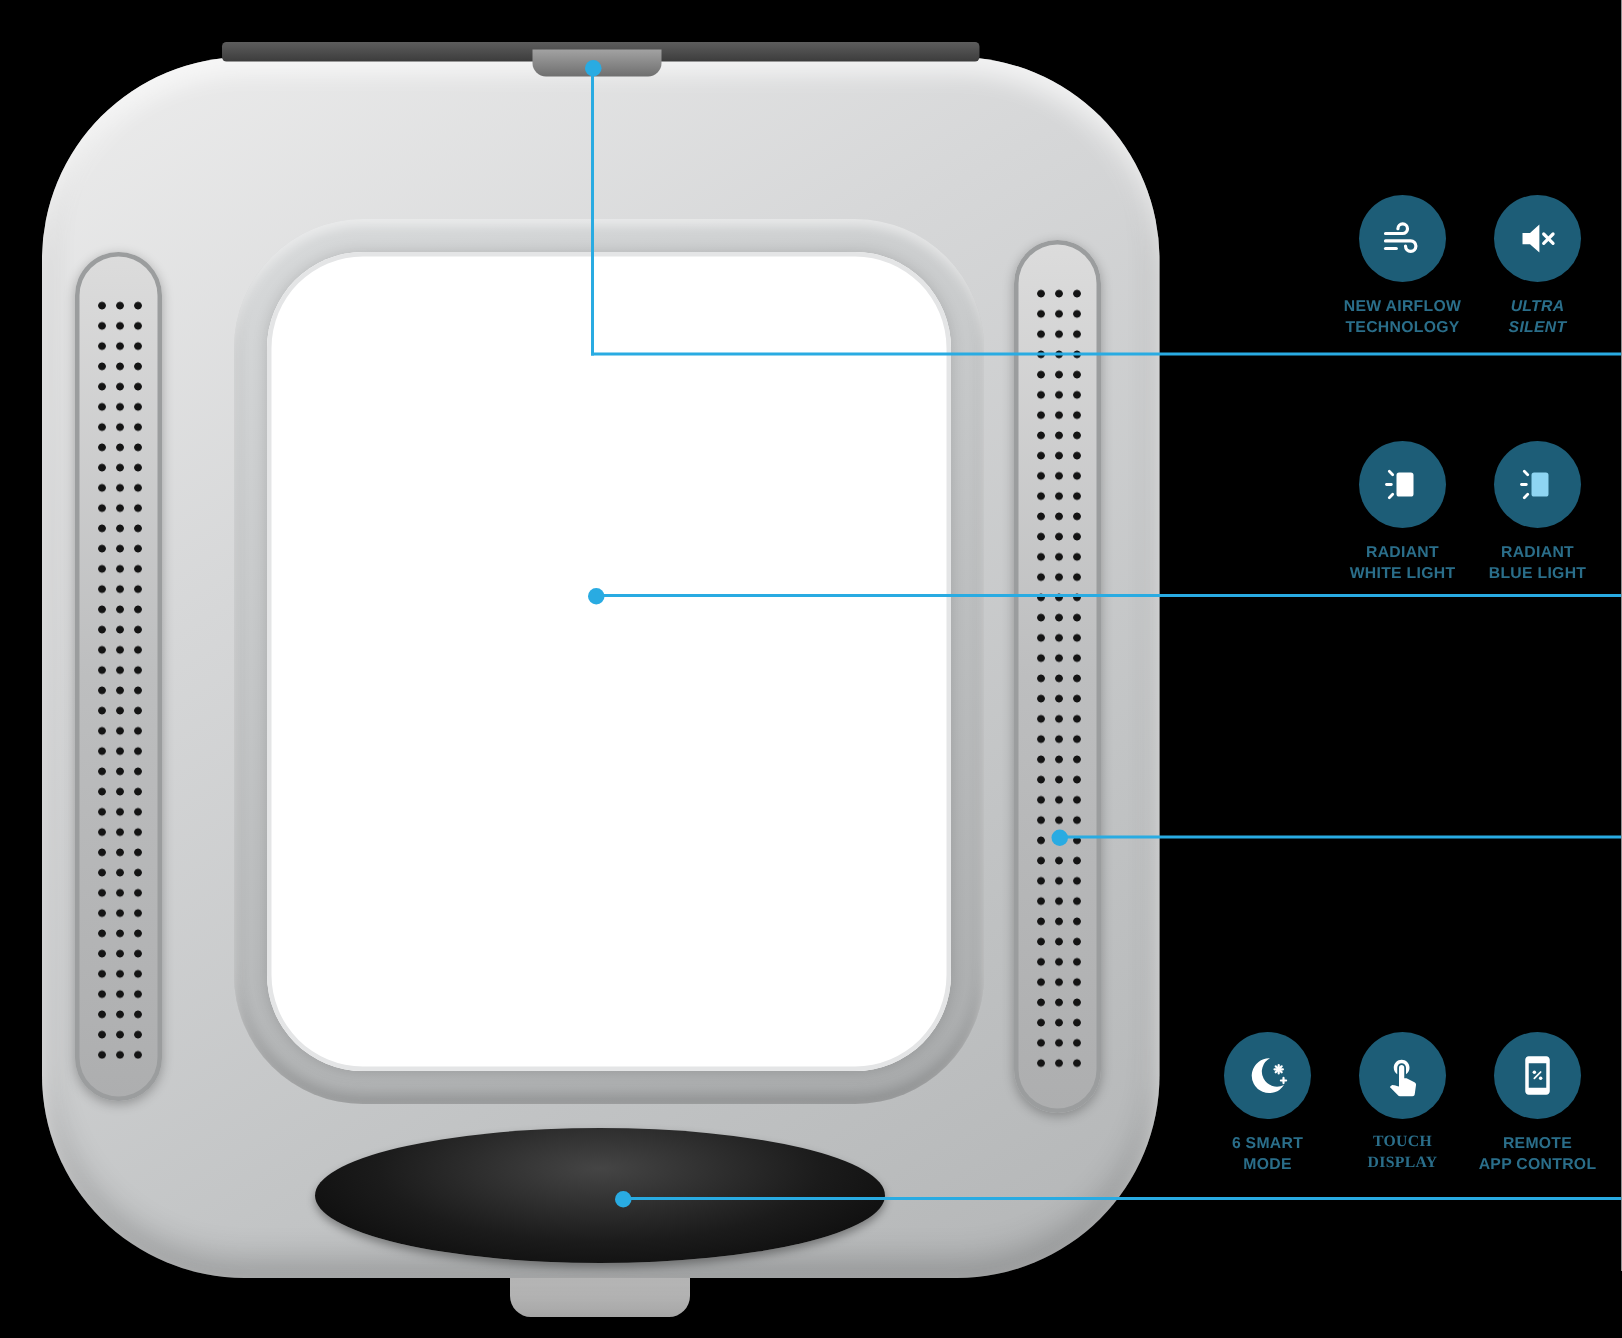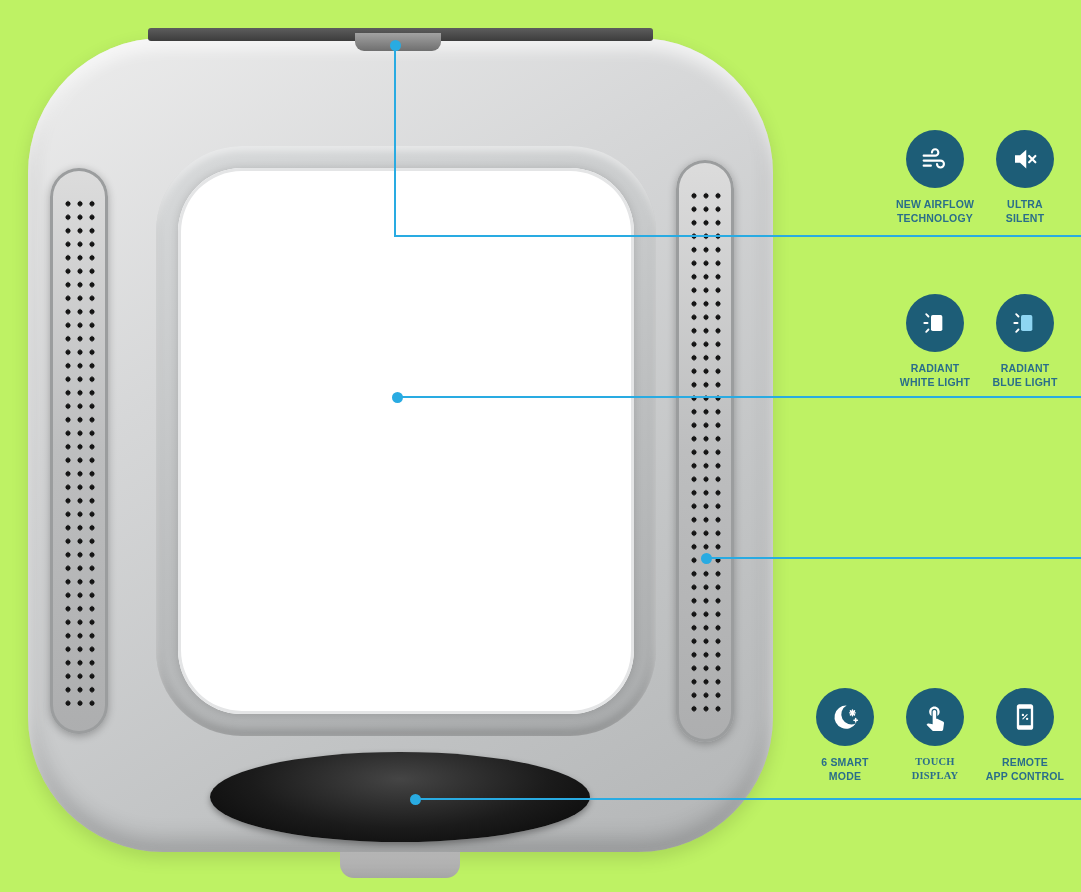--- a/index.html
+++ b/index.html
@@ -1,18 +1,18 @@
 <!DOCTYPE html>
 <html style="--accent: #29abe2; --iconbg: #1d5d77; --labelcolor: #2a6e8a;"><head>
 <meta charset="utf-8">
 <style>
   html,body{margin:0;padding:0;background:#ffffff;}
   .stage{
     position:relative;width:1081px;height:892px;overflow:hidden;
-    background:#bef264;font-family:"Liberation Sans", sans-serif;
+    background:#000000;font-family:"Liberation Sans", sans-serif;
   }
   
   .frame-body{
     position:absolute;left:28px;top:38px;width:745px;height:814px;
     border-radius:135px;z-index:1;
     background:linear-gradient(150deg,#ededed 0%,#d6d7d8 35%,#c2c4c5 70%,#b3b5b6 100%);
     box-shadow:inset 0 10px 16px rgba(255,255,255,.75), inset 0 -12px 22px rgba(0,0,0,.20), 0 6px 18px rgba(0,0,0,.12);
   }
   .top-handle{
     position:absolute;left:148px;top:28px;width:505px;height:13px;z-index:2;
@@ -117,21 +117,21 @@
           <path d="M3.5 9.5h8.6a2.4 2.4 0 1 0-2.4-2.4"></path>
           <path d="M3.5 13.2h12.6a2.6 2.6 0 1 1-2.6 2.6"></path>
           <path d="M3.5 17h5.4"></path>
         </g>
       </svg>
     </div>
     <div class="feature-label">NEW AIRFLOW
 TECHNOLOGY</div>
   </div>
 
-  <div class="feature" style="left:979px;top:130px;">
+  <div class="feature" style="left:979px;top:130px;font-style:italic;">
     <div class="icon-circle">
       <svg viewBox="0 0 24 24" width="30" height="30">
         <path fill="#ffffff" d="M4 9v6h4l5 4.5V4.5L8 9H4z"></path>
         <g stroke="#ffffff" stroke-width="1.7" stroke-linecap="round">
           <path d="M15.3 9.6l5 5"></path>
             <path d="M20.3 9.6l-5 5"></path>
         </g>
       </svg>
     </div>
     <div class="feature-label">ULTRA

